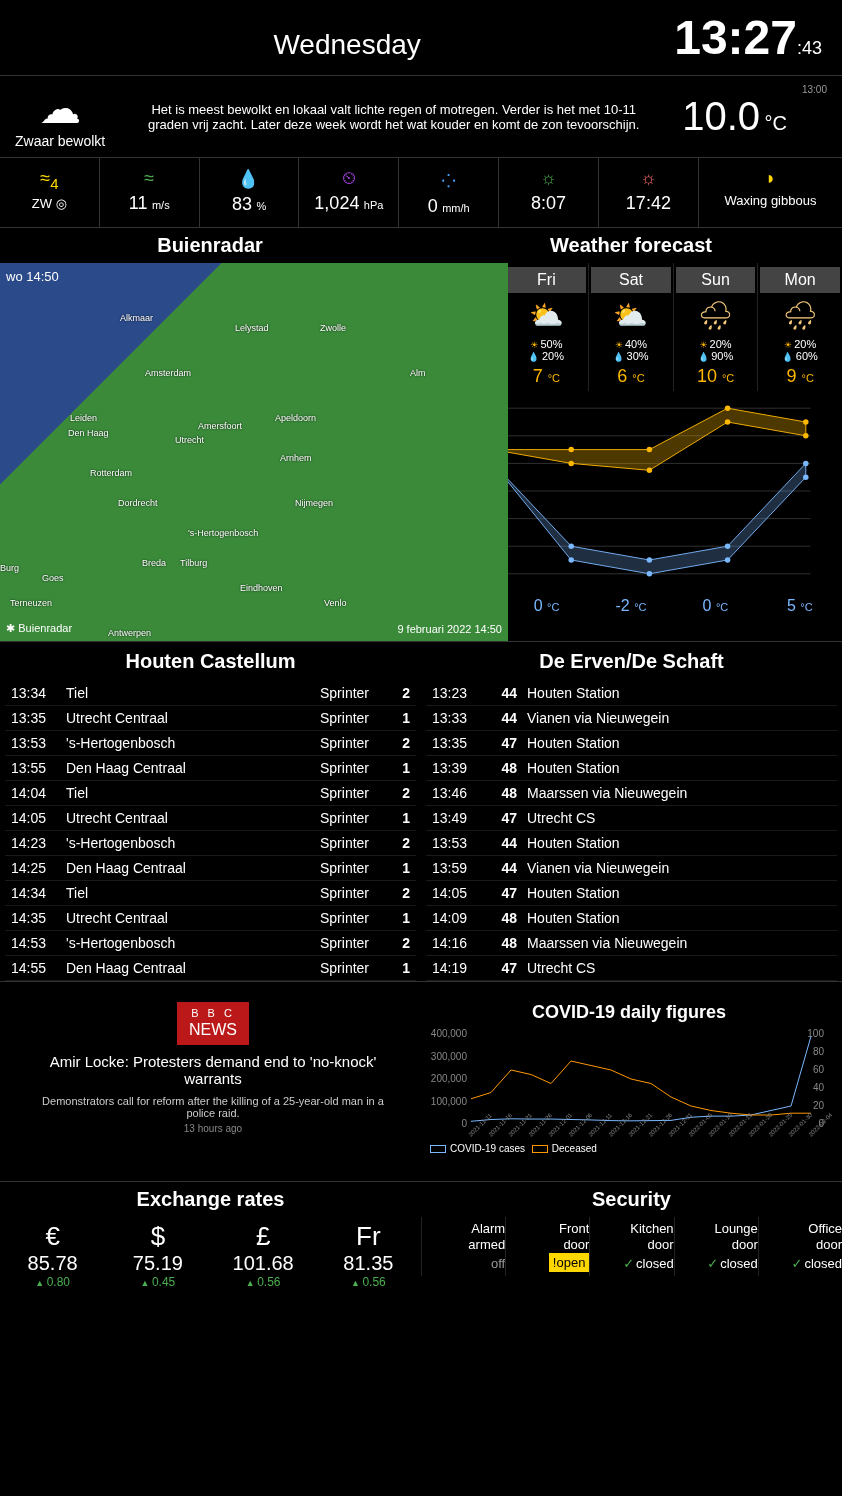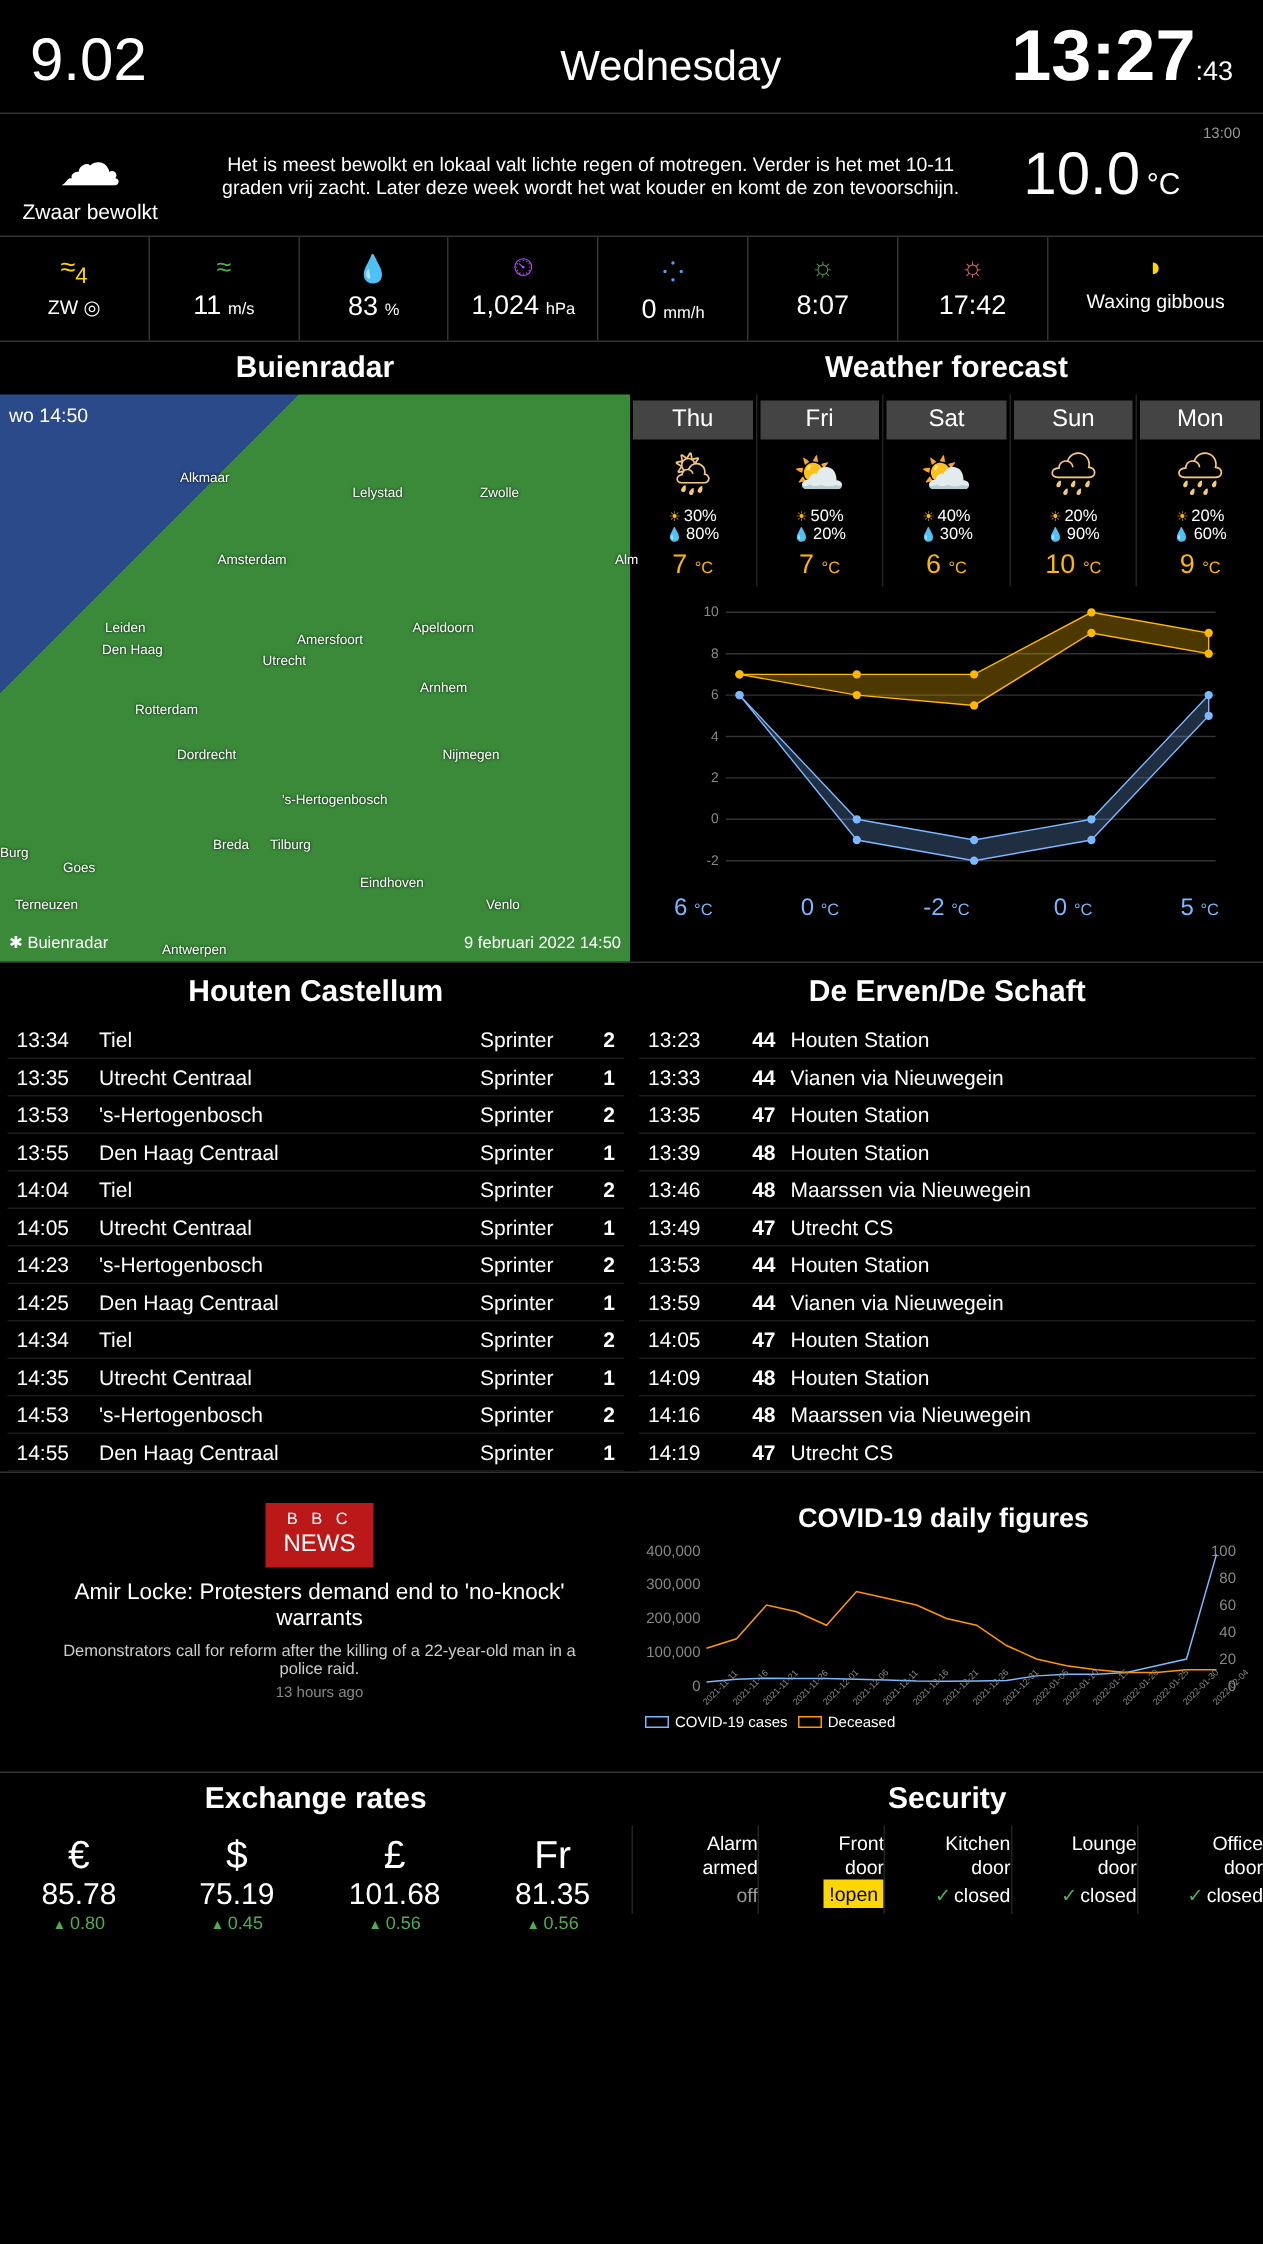--- a/index.html
+++ b/index.html
@@ -26,21 +26,21 @@
 .stat:last-child { border-right: 0; flex: 1.5; }
 .stat .icon { font-size: 18px; margin-bottom: 4px; }
 .stat .val { font-size: 18px; }
 .stat .unit { font-size: 11px; }
 .beaufort { color: #ffd700; }
 .wind-dir { font-size: 13px; }
 
 .radar-section { display: flex; }
 .radar-col { width: 420px; }
 .radar-col h3, .forecast-col h3 { text-align: center; font-size: 20px; padding: 6px 0; }
-.radar-map { width: 420px; height: 378px; background: linear-gradient(135deg, #2a4a8a 0%, #2a4a8a 25%, #3a8a3a 25%, #3a8a3a 100%); position: relative; text-decoration: underline; }
+.radar-map { width: 508px; height: 378px; background: linear-gradient(135deg, #2a4a8a 0%, #2a4a8a 25%, #3a8a3a 25%, #3a8a3a 100%); position: relative; text-decoration: underline; }
 .radar-time { position: absolute; top: 6px; left: 6px; font-size: 13px; }
 .radar-stamp { position: absolute; bottom: 6px; right: 6px; font-size: 11px; }
 .radar-brand { position: absolute; bottom: 6px; left: 6px; font-size: 11px; }
 .map-city { position: absolute; font-size: 9px; color: #fff; text-shadow: 0 0 2px #000; }
 
 .forecast-col { flex: 1; }
 .forecast-days { display: flex; }
 .day-col { flex: 1; text-align: center; padding: 4px 2px; border-right: 1px solid #222; }
 .day-col:last-child { border-right: 0; }
 .day-name { background: #444; padding: 4px; font-size: 16px; }
@@ -95,21 +95,20 @@
 .sec-val.off { color: #999; }
 .sec-val.open { background: #ffd700; color: #000; padding: 2px 4px; display: inline-block; }
 .sec-val.closed::before { content: "✓"; color: #4caf50; margin-right: 2px; }
 
 svg text { fill: #888; font-size: 10px; }
 </style>
 </head>
 <body>
 
 <div class="header sep">
-  <div class="date-num">9.02</div>
   <div class="day">Wednesday</div>
   <div>
     <span class="time-main">13:27</span><span class="time-sec">:43</span>
   </div>
 </div>
 
 <div class="weather-main sep">
   <div class="cloud-col">
     <div class="cloud-icon">☁</div>
     <div class="cloud-label">Zwaar bewolkt</div>
@@ -430,21 +429,21 @@
   </div>
 </div>
 
 <div class="news-covid sep">
   <div class="news-col">
     <div class="bbc-logo">
       <div class="bbc">B B C</div>
       <div style="font-size:16px">NEWS</div>
     </div>
     <div class="news-title">Amir Locke: Protesters demand end to 'no-knock' warrants</div>
-    <div class="news-desc">Demonstrators call for reform after the killing of a 22-year-old man in a police raid.</div>
+    <div class="news-desc">Demonstrators call for reform after the killing of a 25-year-old man in a police raid.</div>
     <div class="news-time">13 hours ago</div>
   </div>
   <div class="covid-col">
     <h3>COVID-19 daily figures</h3>
     <div class="covid-chart">
       <svg width="100%" height="100%" viewBox="0 0 400 110">
         <g id="covid-yl">
             <text x="38" y="98" text-anchor="end">0</text>
             <text x="38" y="75.5" text-anchor="end">100,000</text>
             <text x="38" y="53" text-anchor="end">200,000</text>

